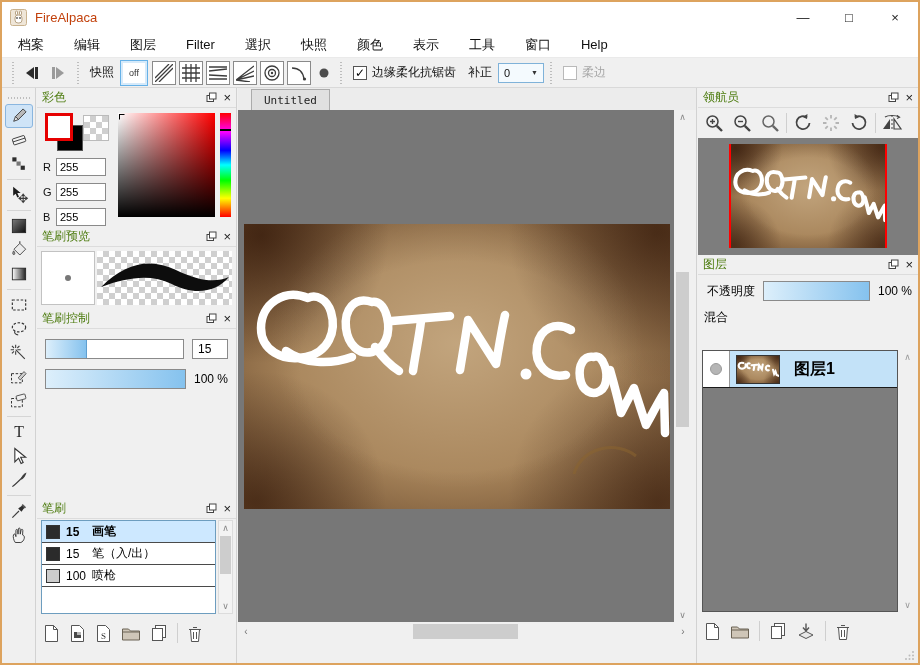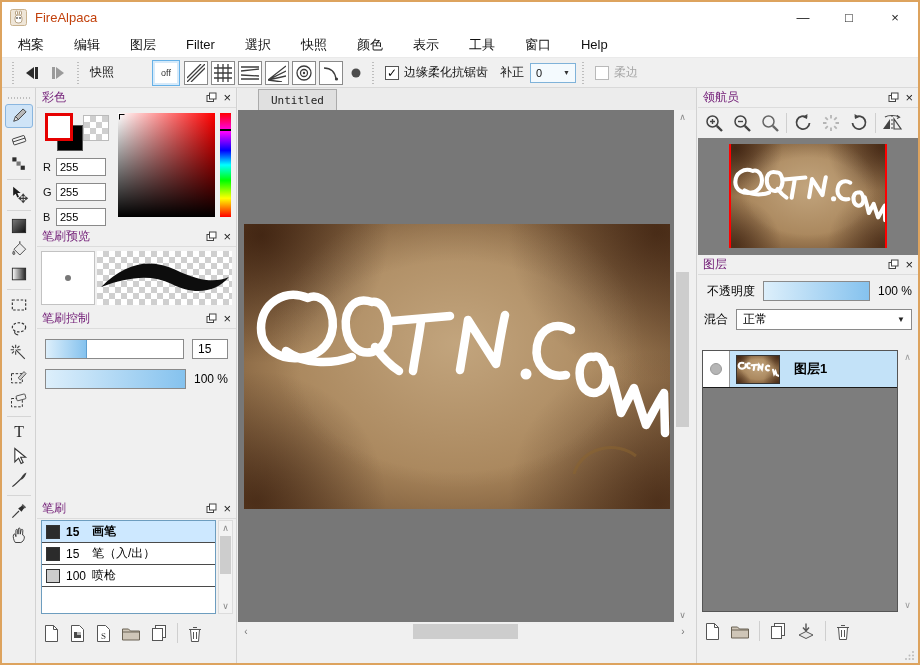--- a/index.html
+++ b/index.html
@@ -15,21 +15,21 @@
 
   
   .menubar { position:absolute; top:30px; left:0; right:0; height:26px; background:#ffffff; display:flex; align-items:center; padding-left:16px; gap:30px; border-bottom:1px solid #eaeaea; }
   .menubar span { font-size:13px; color:#111; }
 
   
   .toolbar { position:absolute; top:56px; left:0; right:0; height:30px; background:#f0f0f0; display:flex; align-items:center; border-bottom:1px solid #d9d9d9; padding-left:4px; }
   .vgrip { width:5px; height:22px; margin:0 4px; background-image:repeating-linear-gradient(to bottom,#bdbdbd 0 1px,transparent 1px 3px); background-size:2px 100%; background-repeat:no-repeat; background-position:center; }
   .tbbtn { width:26px; height:24px; display:flex; align-items:center; justify-content:center; }
   .tblabel { font-size:12px; color:#111; margin:0 6px; }
-  .offbtn { width:28px; height:26px; border:1px solid #66b1e7; background:#fff; box-shadow:inset 0 0 0 2px #d6eafa; font-size:9px; color:#333; display:flex; align-items:center; justify-content:center; margin-right:4px;margin-left:32px; }
+  .offbtn { width:28px; height:26px; border:1px solid #66b1e7; background:#fff; box-shadow:inset 0 0 0 2px #d6eafa; font-size:9px; color:#333; display:flex; align-items:center; justify-content:center; margin-right:4px; }
   .patbtn { width:24px; height:24px; border:1px solid #8a8a8a; background:#fff; margin-right:3px; display:flex; align-items:center; justify-content:center; }
   .dotbtn { width:20px; height:24px; display:flex; align-items:center; justify-content:center; }
   .cb { width:14px; height:14px; border:1px solid #555; background:#fff; display:inline-flex; align-items:center; justify-content:center; font-size:12px; line-height:1; color:#000; }
   .cb.dis { border-color:#b9b9b9; }
   .cbrow { display:flex; align-items:center; gap:5px; font-size:12px; color:#111; margin:0 6px; }
   .cbrow.dis { color:#a6a6a6; }
   .corrsel { width:46px; height:20px; border:1px solid #7fb2d9; background:#f4fafe; display:flex; align-items:center; justify-content:space-between; padding:0 5px; font-size:11px; color:#111; }
   .corrsel .ar { font-size:7px; color:#333; }
 
   
@@ -40,21 +40,21 @@
   .tool.sel { background:#cfe4f7; border:1px solid #8ab6df; }
   .tsep { width:24px; height:1px; background:#d5d5d5; margin:3px 0; }
 
   .leftcol { position:absolute; left:35px; top:0; bottom:0; width:200px; background:#f0f0f0; border-right:1px solid #d2d2d2; }
   .centercol { position:absolute; left:236px; top:0; bottom:0; width:459px; background:#f0f0f0; border-right:1px solid #d2d2d2; }
   .rightcol { position:absolute; left:696px; top:0; right:0; bottom:0; background:#f0f0f0; }
 
   
   .panel { position:absolute; left:0; right:0; background:#f0f0f0; }
   .phead { height:20px; display:flex; align-items:center; padding:0 5px; border-bottom:1px solid #dcdcdc; background:#f0f0f0; }
-  .ptitle { font-size:12px; color:#701a75; }
+  .ptitle { font-size:12px; color:#4d7c0f; }
   .pbtns { margin-left:auto; display:flex; align-items:center; gap:6px; }
   .pclose { font-size:13px; color:#222; line-height:1; }
 
   
   .colorbody { display:flex; padding:5px 5px 0 6px; }
   .ccol { width:72px; }
   .swatches { position:relative; width:64px; height:38px; }
   .sw-bg { position:absolute; left:14px; top:12px; width:26px; height:26px; background:#000; border:1px solid #555; }
   .sw-fg { position:absolute; left:2px; top:0; width:28px; height:28px; background:#fff; border:3px solid #e60000; }
   .sw-tr { position:absolute; left:40px; top:2px; width:26px; height:26px; border:1px solid #bbb; }
@@ -87,21 +87,21 @@
   .bsw { width:14px; height:14px; border:1px solid #333; background:#2b2b2b; margin-right:6px; }
   .bsw.light { background:#cdcdcd; }
   .bsize { width:26px; }
   .vscroll { position:absolute; right:3px; top:21px; bottom:49px; width:15px; background:#f3f3f3; border:1px solid #dcdcdc; font-size:9px; color:#888; }
   .vscroll .sarr { position:absolute; left:0; right:0; height:14px; display:flex; align-items:center; justify-content:center; }
   .vscroll .thumb { position:absolute; left:1px; right:1px; background:#cdcdcd; }
   .pfoot { position:absolute; left:6px; bottom:20px; display:flex; align-items:center; gap:9px; }
   .fsep { width:1px; height:20px; background:#cfcfcf; }
 
   
-  .tabbar { position:absolute; top:0; left:0; right:0; height:22px; background:#ececec; display:flex; align-items:flex-end; padding-left:20px; }
+  .tabbar { position:absolute; top:0; left:0; right:0; height:22px; background:#ececec; display:flex; align-items:flex-end; padding-left:13px; }
   .tab { height:21px; display:flex; align-items:center; padding:0 12px; font-family:"DejaVu Sans Mono","Liberation Mono",monospace; font-size:11px; color:#222; background:#e0e0e0; border:1px solid #ababab; border-bottom:none; margin-right:1px; }
   .tab.active { background:#fff; height:22px; border-color:#8a8a8a; }
   .canvasarea { position:absolute; left:0; top:22px; width:436px; height:512px; background:#777777; overflow:hidden; }
   .artwork { position:absolute; left:6px; top:114px; width:426px; height:285px; }
   .parchment { background-color:#a8855b;
     background-image:
       radial-gradient(ellipse at 50% 42%, rgba(255,238,205,0.30), rgba(255,238,205,0) 62%),
       radial-gradient(ellipse at 50% 50%, rgba(0,0,0,0) 52%, rgba(62,32,12,0.55) 96%),
       radial-gradient(circle at 4% 4%, rgba(40,16,6,0.75), rgba(40,16,6,0) 26%),
       radial-gradient(circle at 97% 3%, rgba(40,16,6,0.65), rgba(40,16,6,0) 30%),
@@ -125,21 +125,21 @@
   .lrow { display:flex; align-items:center; padding:0 6px; font-size:12px; color:#000; }
   .ldrop { flex:1; height:21px; border:1px solid #8a8a8a; background:#fff; display:flex; align-items:center; justify-content:space-between; padding:0 6px; margin-left:8px; font-size:12px; }
   .ldrop .ar { font-size:8px; color:#222; }
   .lcheckrow { display:flex; align-items:center; gap:4px; padding:0 6px; font-size:12px; }
   .llist { position:absolute; left:4px; right:20px; top:95px; bottom:51px; background:#7d7d7d; border:1px solid #555; }
   .layerrow { display:flex; height:37px; border-bottom:1px solid #1a1a1a; }
   .eyecell { width:27px; background:#fff; border-right:1px solid #999; display:flex; align-items:center; justify-content:center; }
   .eyecell i { width:12px; height:12px; border-radius:50%; background:#b5b5b5; border:1px solid #9a9a9a; }
   .namecell { flex:1; background:#c3e2f8; display:flex; align-items:center; padding-left:6px; }
   .lthumb { width:44px; height:29px; border:1px solid #333; margin-right:14px; }
-  .lname { font-size:13px; font-weight:bold; }
+  .lname { font-size:16px; font-weight:bold; }
   .lscroll { position:absolute; right:3px; top:95px; bottom:51px; width:15px; background:#f0f0f0; font-size:9px; color:#999; }
   .lscroll .sarr { position:absolute; left:0; right:0; height:14px; display:flex; align-items:center; justify-content:center; }
   .grip-corner { position:absolute; right:3px; bottom:3px; width:10px; height:10px; opacity:.6; }
 
   svg .st { stroke:#3c3c3c; fill:none; stroke-width:1.3; }
   svg text { font-family:"Liberation Serif",serif; }
 </style>
 </head>
 <body>
 
@@ -667,24 +667,20 @@
         </div>
         <div class="lrow" style="margin-top:6px;padding-left:9px;">
           <span>不透明度</span>
           <div class="slider" style="flex:1; margin-left:8px;">
               <span class="sfill" style="width:100%; border-right:none;"></span>
             </div>
           <span style="margin-left:8px;">100 %</span>
         </div>
         <div class="lrow" style="margin-top:8px;">
           <span>混合</span>
-          <span class="ldrop">
-            <span>正常</span>
-            <span class="ar">▼</span>
-          </span>
         </div>
         <div class="llist">
           <div class="layerrow">
             <span class="eyecell">
                 <i></i>
               </span>
             <span class="namecell">
               <span class="lthumb parchment">
                 <svg width="42" height="27" viewBox="0 0 426 285" preserveAspectRatio="none">
                     <g fill="none" stroke="#fff" stroke-width="22" stroke-linecap="round">

